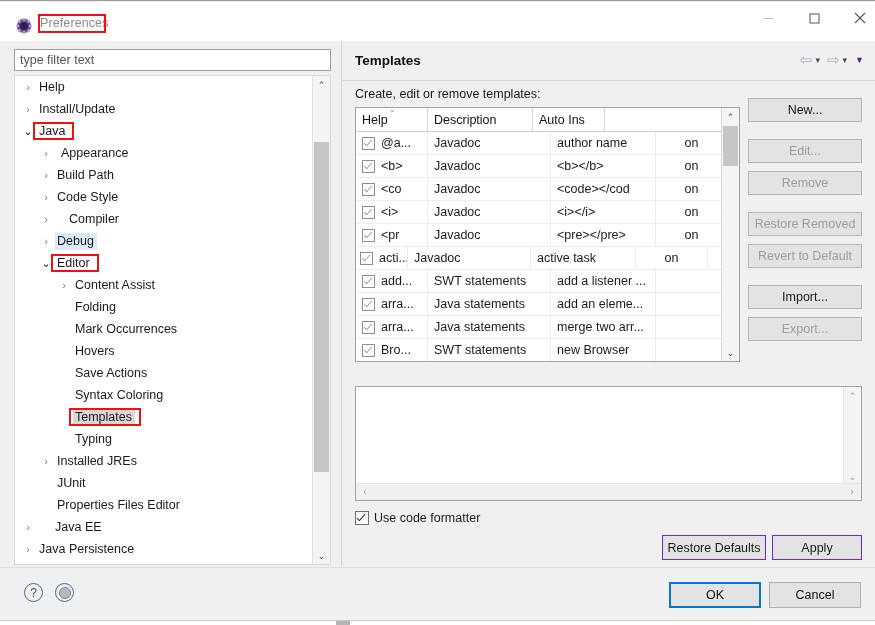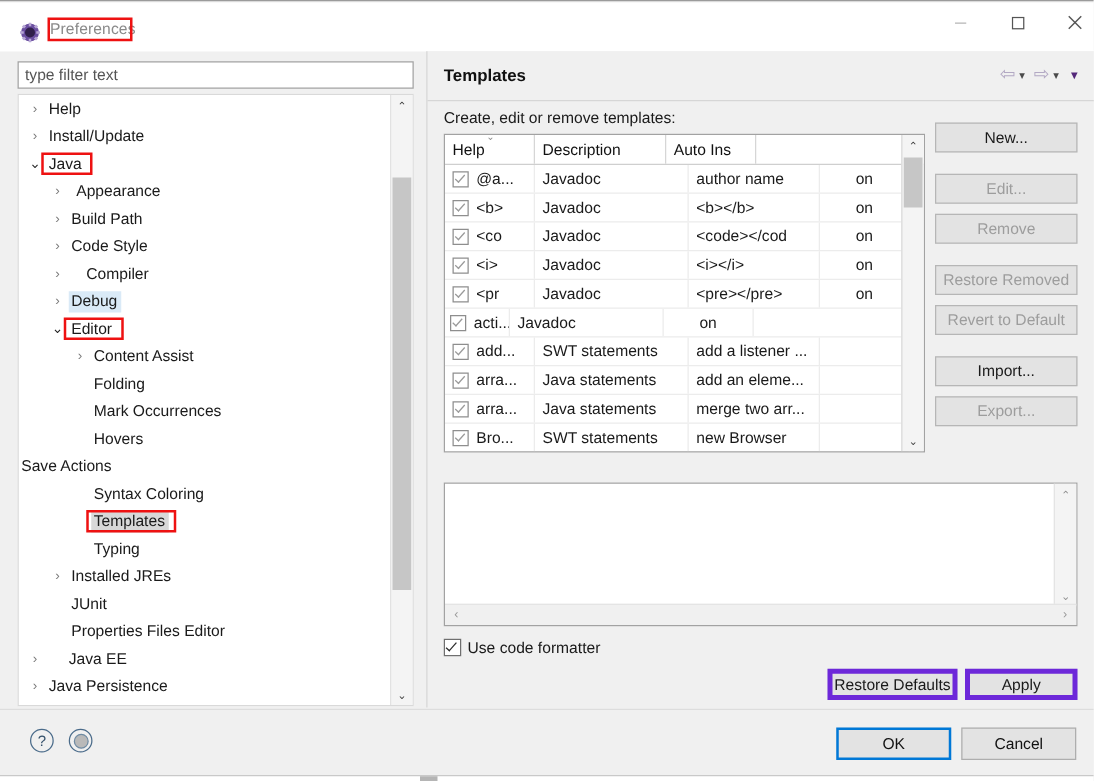--- a/index.html
+++ b/index.html
@@ -312,21 +312,21 @@
     border-width: 0 1.6px 1.6px 0;
     transform: rotate(42deg);
   }
 
   .bbtn {
     position: absolute;
     top: 494px;
     height: 25px;
     box-sizing: border-box;
     background: #e3e3e3;
-    border: 4px solid #6d28d9;
+    border: 1px solid #6d28d9;
     font-family: "Liberation Sans", sans-serif;
     font-size: 12.5px;
     color: #1a1a1a;
     display: flex; align-items: center; justify-content: center;
   }
   #btn-restore { left: 320px; width: 104px; }
   #btn-apply   { left: 430px; width: 90px; }
 
   
   #footer {
@@ -482,21 +482,21 @@
         <div class="trow">
           <span class="tlabel" style="margin-left: 58px;">Folding</span>
         </div>
         <div class="trow">
           <span class="tlabel" style="margin-left: 58px;">Mark Occurrences</span>
         </div>
         <div class="trow">
           <span class="tlabel" style="margin-left: 58px;">Hovers</span>
         </div>
         <div class="trow">
-          <span class="tlabel" style="">Save Actions</span>
+          <span class="tlabel" style="margin-left: 58px;">Save Actions</span>
         </div>
         <div class="trow">
           <span class="tlabel" style="margin-left: 58px;">Syntax Coloring</span>
         </div>
         <div class="trow">
           <span class="tlabel hl-select" style="margin-left: 58px;">Templates</span>
         </div>
         <div class="trow">
           <span class="tlabel" style="margin-left: 58px;">Typing</span>
         </div>
@@ -602,20 +602,21 @@
             <div class="td" style="width: 123px;">Javadoc</div>
             <div class="td" style="width: 105px;">&lt;pre&gt;&lt;/pre&gt;</div>
             <div class="td center" style="width: 72px;">on</div>
           </div>
           <div class="trow-t">
             <div class="td" style="width: 52px; justify-content: center;">
               <span class="cbx checked"></span>
               <span>acti...</span>
             </div>
             <div class="td" style="width: 123px;">Javadoc</div>
+            <div class="td" style="width: 105px;">active task</div>
             <div class="td center" style="width: 72px;">on</div>
           </div>
           <div class="trow-t">
             <div class="td" style="width: 72px;">
               <span class="cbx checked"></span>
               <span>add...</span>
             </div>
             <div class="td" style="width: 123px;">SWT statements</div>
             <div class="td" style="width: 105px;">add a listener ...</div>
             <div class="td center" style="width: 72px;"></div>

